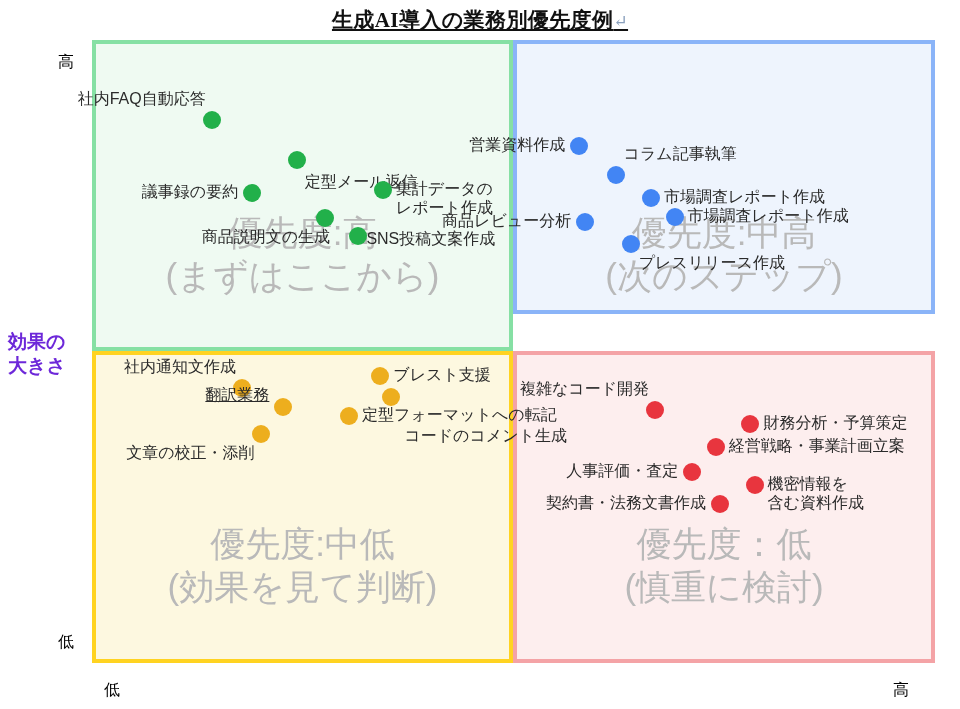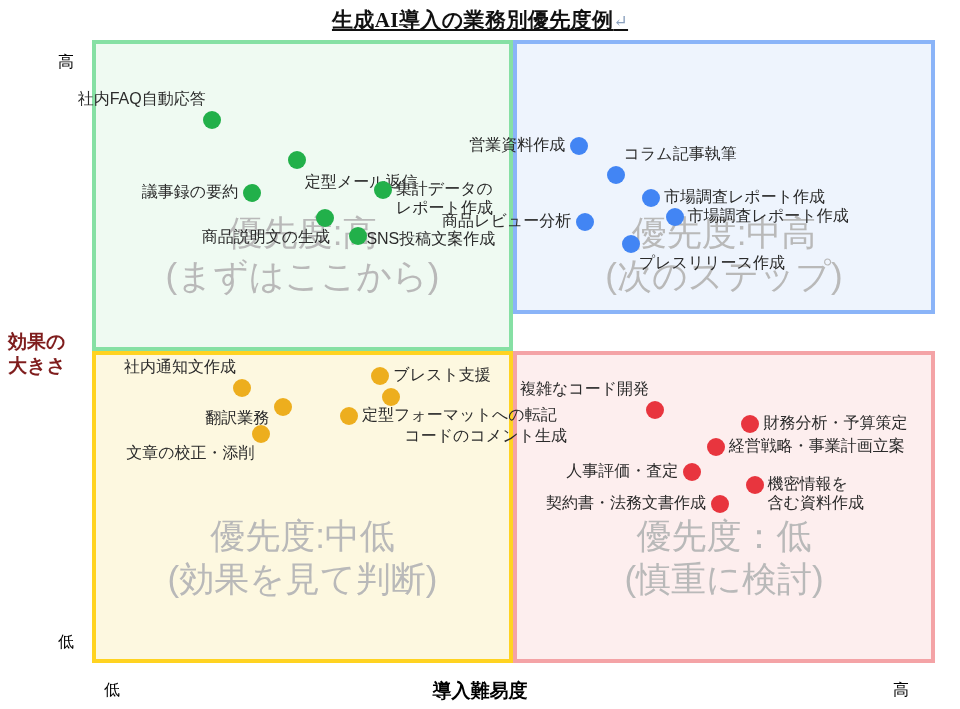--- a/index.html
+++ b/index.html
@@ -30,39 +30,39 @@
   .q-bl{left:0;top:311px;width:421px;height:312px;}
   .q-br{left:421px;top:311px;width:422px;height:312px;}
 
   
   .quad-caption{
     position:absolute;left:0;right:0;text-align:center;
     font-size:35px;font-weight:400;line-height:1.22;color:#b9b9b9;
     white-space:pre-line;pointer-events:none;user-select:none;
   }
   .q-tl .quad-caption,.q-tr .quad-caption{top:168px;}
-  .q-bl .quad-caption,.q-br .quad-caption{top:160px;}
+  .q-bl .quad-caption,.q-br .quad-caption{top:168px;}
 
   
   .dot{
     position:absolute;width:18px;height:18px;border-radius:50%;
     transform:translate(-50%,-50%);
   }
 
   
   .plabel{
     position:absolute;font-size:16px;line-height:1.16;color:#2b2b2b;
     white-space:pre-line;
   }
   .plabel.r{transform:translate(-100%,0);}
 
   
   .axis-y-title{
     position:absolute;left:8px;top:330px;width:82px;text-align:left;
-    font-size:19px;font-weight:700;color:#7f1d1d;line-height:1.26;white-space:pre-line;
+    font-size:19px;font-weight:700;color:#6d28d9;line-height:1.26;white-space:pre-line;
   }
   .axis-x-title{
     position:absolute;left:0;top:678px;width:960px;text-align:center;
     font-size:19px;font-weight:700;color:#000;
   }
   .tick{position:absolute;font-size:16px;color:#000;}
   .tick-y-hi{left:58px;top:52px;}
   .tick-y-lo{left:58px;top:632px;}
   .tick-x-lo{left:104px;top:680px;}
   .tick-x-hi{left:893px;top:680px;}
@@ -117,21 +117,21 @@
         <div class="plabel" style="left: 571.909px; top: 148.242px;">市場調査レポート作成</div>
         <div class="dot" title="商品レビュー分析" style="left: 493.155px; top: 181.916px; background: rgb(66, 133, 244);"></div>
         <div class="plabel r" style="left: 479.155px; top: 171.916px; text-align: right;">商品レビュー分析</div>
         <div class="dot" title="市場調査レポート作成" style="left: 582.513px; top: 176.932px; background: rgb(66, 133, 244);"></div>
         <div class="plabel" style="left: 595.513px; top: 166.932px;">市場調査レポート作成</div>
         <div class="dot" title="プレスリリース作成" style="left: 538.677px; top: 203.721px; background: rgb(66, 133, 244);"></div>
         <div class="plabel" style="left: 546.677px; top: 213.721px;">プレスリリース作成</div>
         <div class="dot" title="社内通知文作成" style="left: 150.054px; top: 347.634px; background: rgb(237, 174, 30);"></div>
         <div class="plabel r" style="left: 144.054px; top: 317.634px; text-align: right;">社内通知文作成</div>
         <div class="dot" title="翻訳業務" style="left: 191.361px; top: 366.947px; background: rgb(237, 174, 30);"></div>
-        <div class="plabel r" style="left: 177.361px; top: 369px; text-align: right;">翻訳業務</div>
+        <div class="plabel r" style="left: 177.361px; top: 346px; text-align: right; text-decoration: underline;">翻訳業務</div>
         <div class="dot" title="文章の校正・添削" style="left: 168.6px; top: 393.736px; background: rgb(237, 174, 30);"></div>
         <div class="plabel r" style="left: 162.6px; top: 403.736px; text-align: right;">文章の校正・添削</div>
         <div class="dot" title="ブレスト支援" style="left: 288.306px; top: 336.42px; background: rgb(237, 174, 30);"></div>
         <div class="plabel" style="left: 301.306px; top: 326.42px;">ブレスト支援</div>
         <div class="dot" title="コードのコメント生成" style="left: 299.265px; top: 356.979px; background: rgb(237, 174, 30);"></div>
         <div class="plabel" style="left: 312.265px; top: 346.979px; margin-top: 40px;">コードのコメント生成</div>
         <div class="dot" title="定型フォーマットへの転記" style="left: 257.115px; top: 376.292px; background: rgb(237, 174, 30);"></div>
         <div class="plabel" style="left: 270.115px; top: 366.292px;">定型フォーマットへの転記</div>
         <div class="dot" title="複雑なコード開発" style="left: 563.124px; top: 370.062px; background: rgb(232, 53, 62);"></div>
         <div class="plabel r" style="left: 557.124px; top: 340.062px; text-align: right;">複雑なコード開発</div>
@@ -144,20 +144,19 @@
         <div class="dot" title="機密情報を 含む資料作成" style="left: 662.598px; top: 445.445px; background: rgb(232, 53, 62);"></div>
         <div class="plabel" style="left: 675.598px; top: 435.445px;">機密情報を
 含む資料作成</div>
         <div class="dot" title="契約書・法務文書作成" style="left: 628.035px; top: 463.512px; background: rgb(232, 53, 62);"></div>
         <div class="plabel r" style="left: 614.035px; top: 453.512px; text-align: right;">契約書・法務文書作成</div>
       </div>
   </div>
 
   <div class="axis-y-title">効果の
 大きさ</div>
-  <div class="axis-x-title">導入難易度</div>
 
   <div class="tick tick-y-hi">高</div>
   <div class="tick tick-y-lo">低</div>
   <div class="tick tick-x-lo">低</div>
   <div class="tick tick-x-hi">高</div>
 
 </div>
 
 </body></html>

